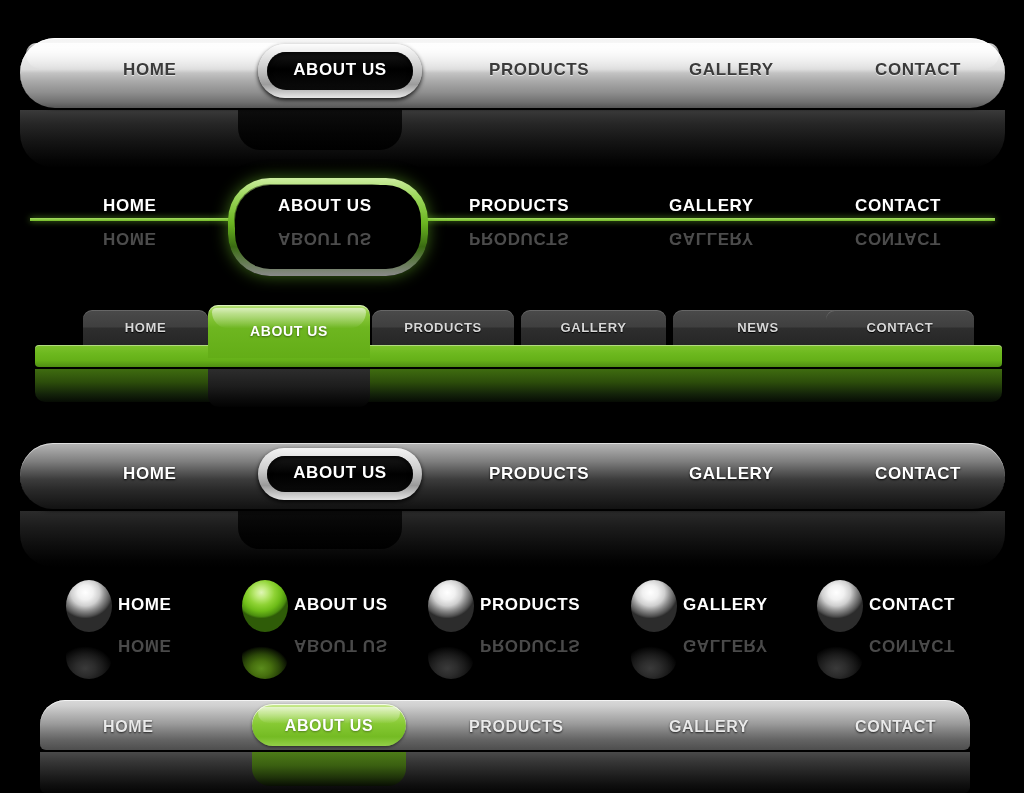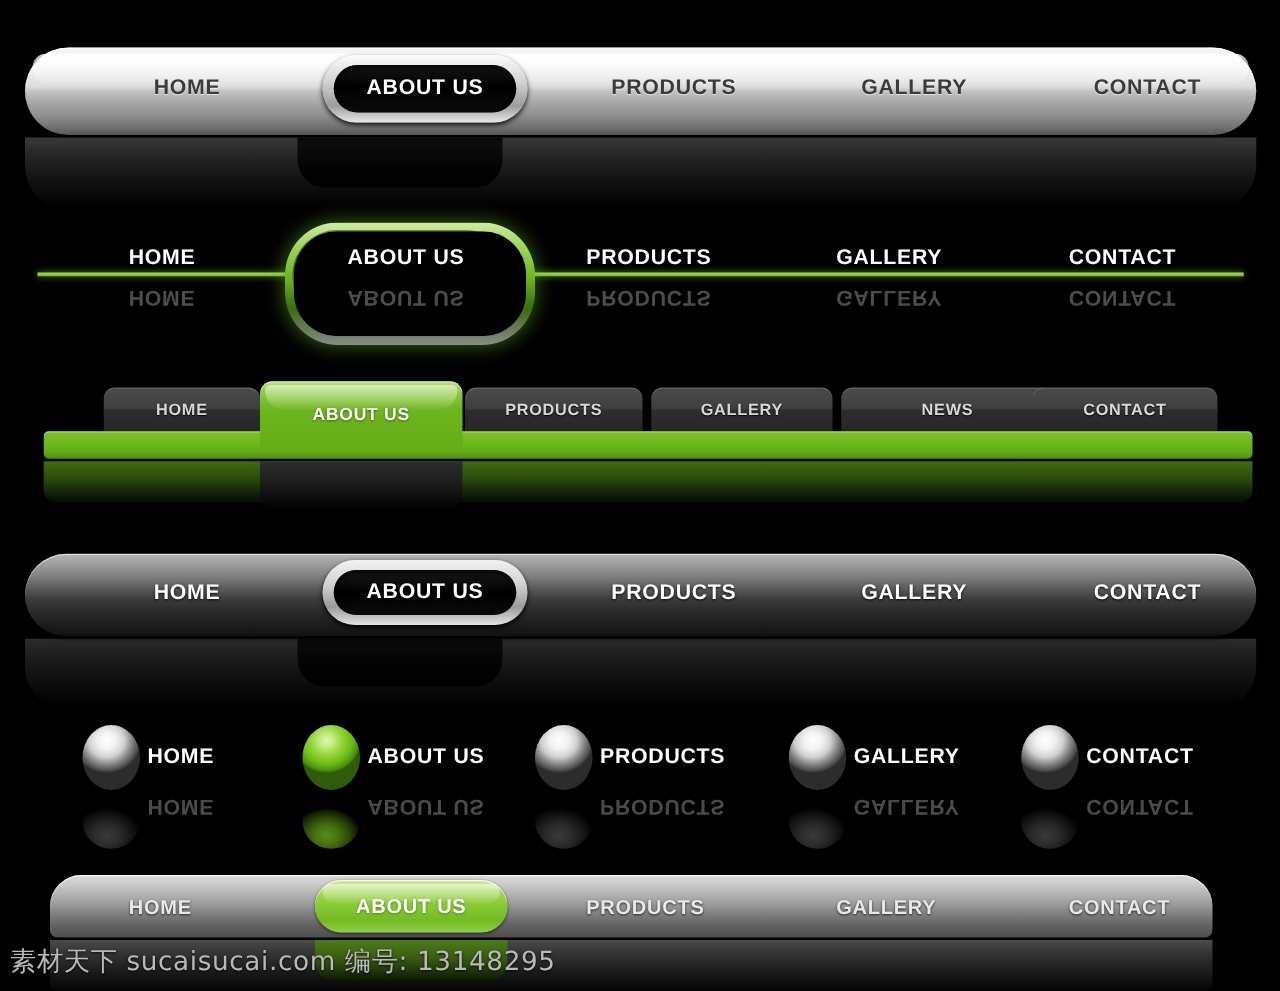--- a/index.html
+++ b/index.html
@@ -394,15 +394,14 @@
       <span class="lbl" style="left:629px;">GALLERY</span>
       <span class="lbl" style="left:815px;">CONTACT</span>
 
       <div class="bar6-active">
         <div class="bar6-active-gloss"></div>
         <span class="lbl">ABOUT US</span>
       </div>
     </div>
   </div>
 
-  <div class="watermark">素材天下 sucaisucai.com  编号: 13148295</div>
 
 </div>
 
 </body></html>

